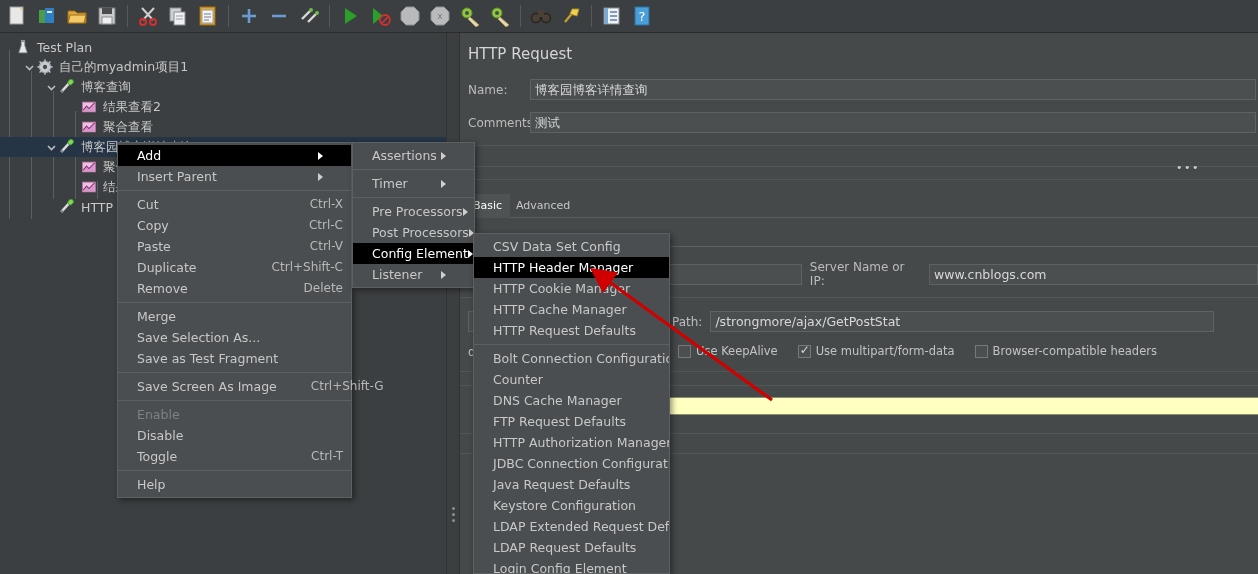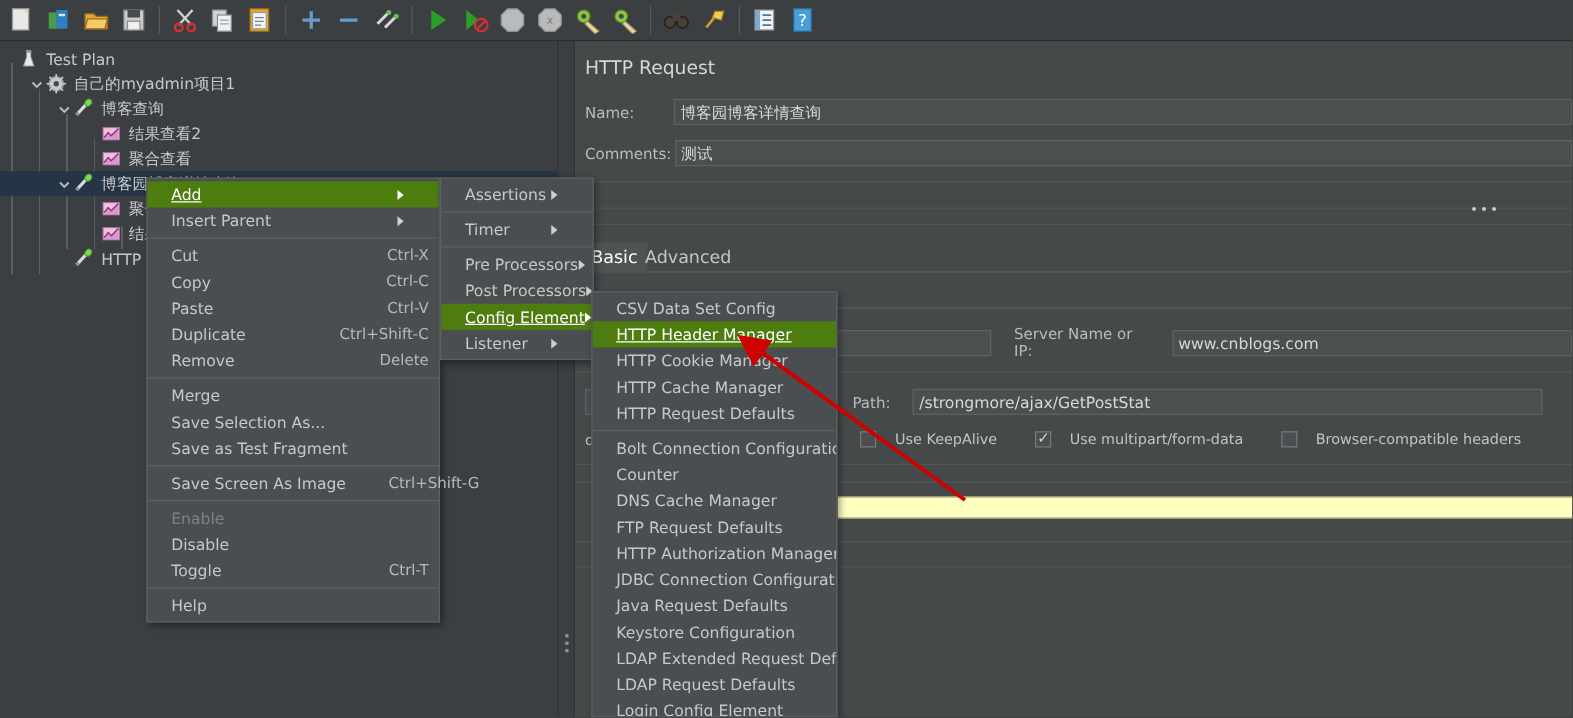--- a/index.html
+++ b/index.html
@@ -62,34 +62,34 @@
 
   
   .rightpanel {
     position: absolute; left: 460px; top: 33px; width: 798px; height: 541px;
     background: #45494a; overflow: hidden;
   }
   .panel-title {
     position: absolute; left: 8px; top: 12px;
     font-size: 15px; color: #d6d6d6;
   }
-  .frow { position: absolute; display: flex; align-items: center; gap: 10px; }
+  .frow { position: absolute; display: flex; align-items: center; }
   .flabel { color: #bcbcbc; font-size: 12px; }
   .finput {
     background: #4b4f50; border: 1px solid #5e6263;
     color: #d8d8d8; height: 21px; line-height: 19px;
     padding: 0 4px; font-size: 12.5px; overflow: hidden; white-space: nowrap;
   }
   .tabbar {
     position: absolute; left: 0; top: 161px; width: 798px; height: 24px;
     border-bottom: 1px solid #5a5e5f;
   }
   .tab {
     position: absolute; top: 0; height: 24px; line-height: 24px;
-    padding: 0 8px; font-size: 14px; color: #c6c6c6;
+    padding: 0 8px; font-size: 11px; color: #c6c6c6;
   }
   .tab.active { background: #4f5354; color: #ffffff; }
   .group-line {
     position: absolute; height: 1px; background: #5c6061;
   }
   .group-title { position: absolute; font-size: 12px; color: #c0c0c0; }
   .cb {
     width: 13px; height: 13px; background: #4b4f50;
     border: 1px solid #76797a; display: inline-block;
     position: relative; vertical-align: middle;
@@ -112,21 +112,21 @@
     border: 1px solid #5c6062;
     box-shadow: 2px 2px 6px rgba(0,0,0,0.45);
     padding: 2px 0; z-index: 50;
   }
   .mi {
     position: relative; height: 21px; line-height: 21px;
     font-size: 12.5px; color: #c8c8c8;
     padding: 0 8px 0 19px; white-space: nowrap;
     display: flex; align-items: center;
   }
-  .mi.hl { background: #4d7c0f; color: #ffffff; text-decoration: underline; }
+  .mi.hl { background: #000000; color: #ffffff; }
   .mi.dis { color: #7d8184; }
   .mi .mlabel { flex: 0 0 auto; }
   .mi .maccel { margin-left: auto; padding-left: 34px; font-size: 12px; color: #b8b8b8; }
   .mi .arrow {
     margin-left: auto; padding-left: 20px;
     width: 0; height: 0; border-left: 5px solid #cfcfcf;
     border-top: 4px solid transparent; border-bottom: 4px solid transparent;
   }
   .mi.hl .arrow { border-left-color: #ffffff; }
   .msep { height: 1px; background: #5c6062; margin: 3px 0; }

